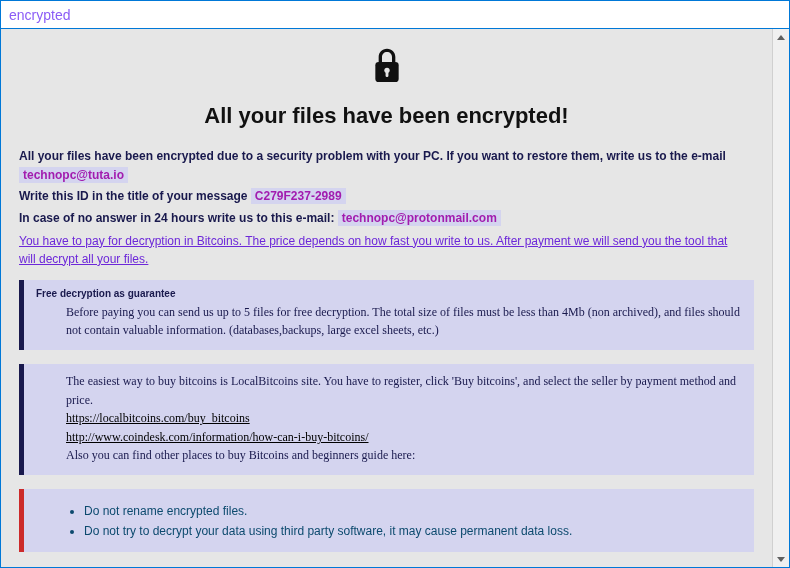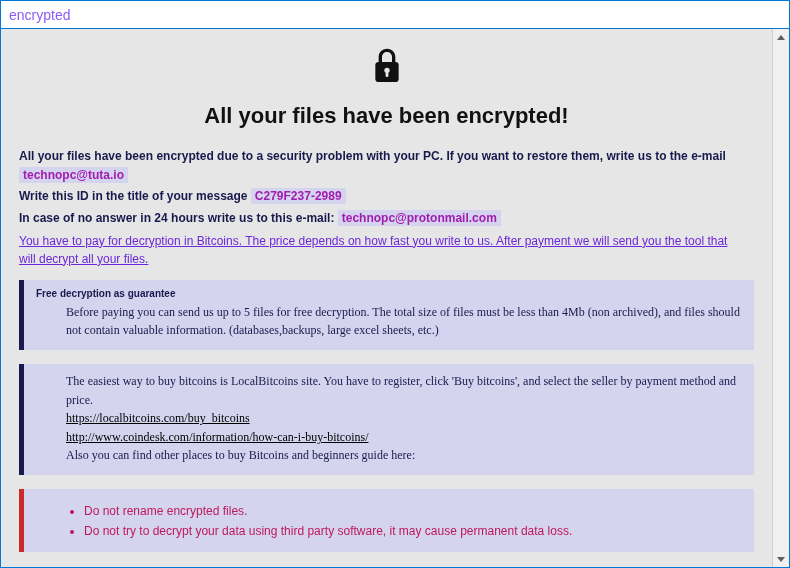--- a/index.html
+++ b/index.html
@@ -109,21 +109,21 @@
     text-decoration: underline;
     cursor: pointer;
   }
   .bullets {
     list-style: disc;
     padding-left: 48px;
     margin-top: 4px;
   }
   .bullets li {
     font-size: 12px;
-    color: #be185d;
+    color: #0c4a6e;
     line-height: 1.7;
   }
 </style>
 </head>
 <body>
 
 <div class="titlebar">
   <span>encrypted</span>
 </div>
 

